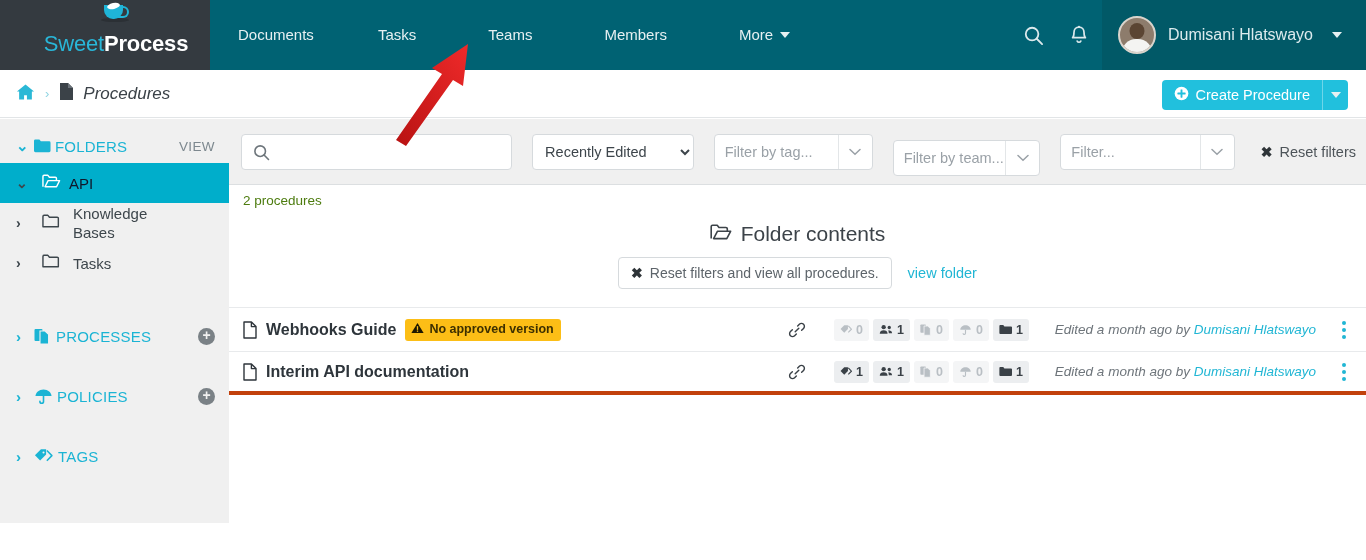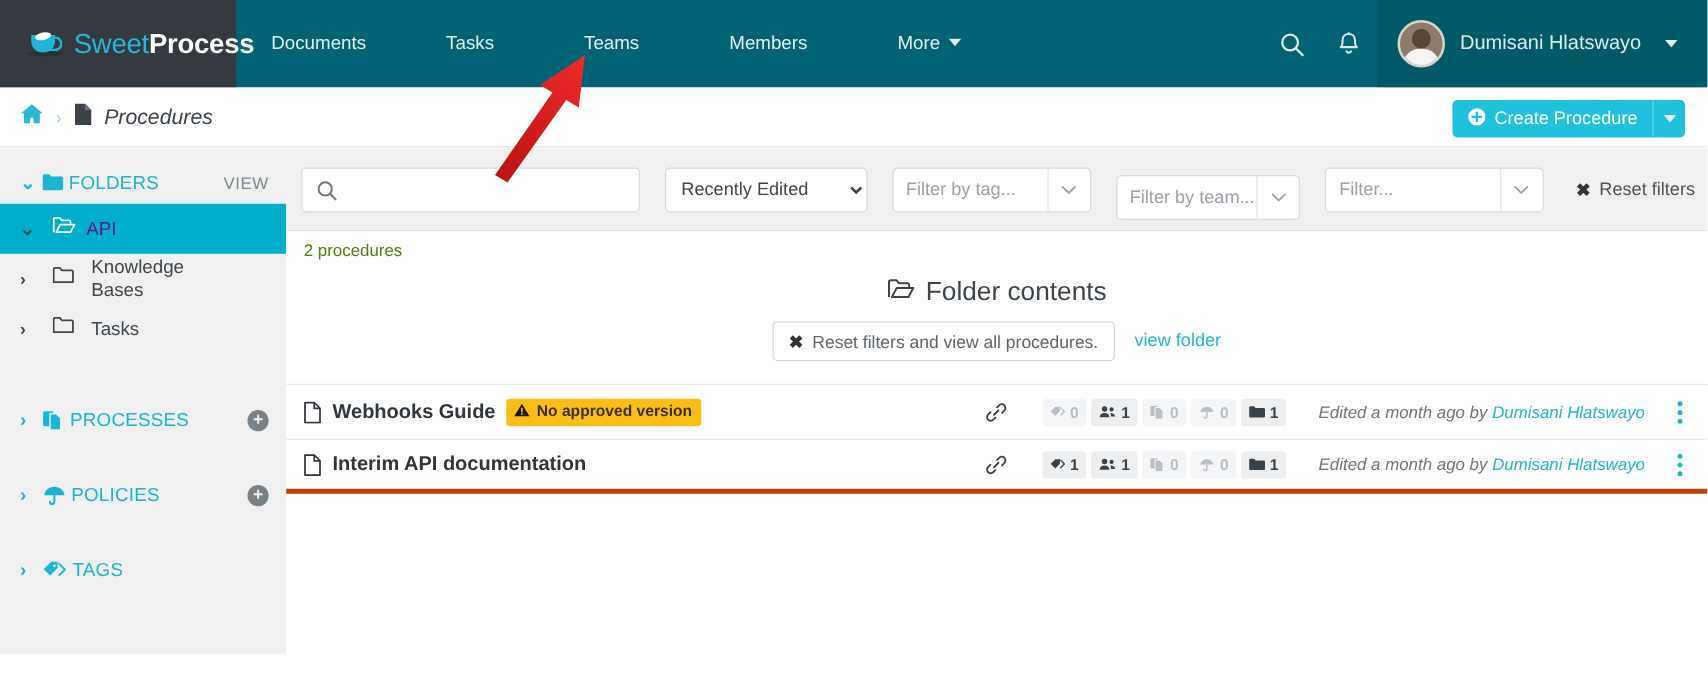--- a/index.html
+++ b/index.html
@@ -10,22 +10,22 @@
     overflow: hidden;
   }
   .page { position: relative; width: 1366px; height: 560px; }
 
   
   .topnav {
     position: absolute; left: 0; top: 0; width: 1366px; height: 70px;
     background: #006273; display: flex; align-items: stretch;
   }
   .brand {
-    width: 189px; background: #343a40; display: flex;
-    align-items: center; padding-left: 22px; gap: 7px;
+    width: 210px; background: #343a40; display: flex;
+    align-items: center; padding-left: 22px; gap: 7px; flex-direction: column;
   }
   .brand-logo { width: 30px; height: 24px; position: relative; flex: none; }
   .cup {
     position: absolute; left: 3px; top: 5px; width: 19px; height: 14px;
     background: #1fb5d8; border-radius: 0 0 9px 9px;
   }
   .cup:after {
     content: ""; position: absolute; right: -6px; top: 1px;
     width: 9px; height: 8px; border: 2.5px solid #1fb5d8;
     border-left: none; border-radius: 0 7px 7px 0;
@@ -126,21 +126,21 @@
   .plus-circle {
     margin-left: auto; width: 17px; height: 17px; border-radius: 50%;
     background: #7a8186; color: #f0f0f0; font-size: 14px; line-height: 15px;
     text-align: center; font-weight: 700; cursor: pointer; flex: none;
   }
   .folder-row {
     display: flex; align-items: center; min-height: 40px; padding: 0 14px 0 16px;
     gap: 8px; cursor: pointer;
   }
   .folder-row.active { background: #00aecb; }
-  .folder-row.active .chev, .folder-row.active .fname { color: #4c1d95; }
+  .folder-row.active .chev, .folder-row.active .fname { color: #0f172a; }
   .folder-row .chev-sm { color: #3d464c; font-size: 14px; font-weight: 700; width: 18px; flex: none; }
   .folder-row .fname { color: #3d464c; font-size: 15px; line-height: 19px; }
   .folder-row.child { padding-left: 16px; }
   .folder-row.child .fname { padding-left: 4px; }
 
   
   .filterbar {
     position: absolute; left: 229px; top: 119px; right: 0; height: 66px;
     background: #f0f0f0; border-bottom: 1px solid #dcdfe1;
     display: flex; align-items: center; padding: 0 10px 0 12px; gap: 20px;

